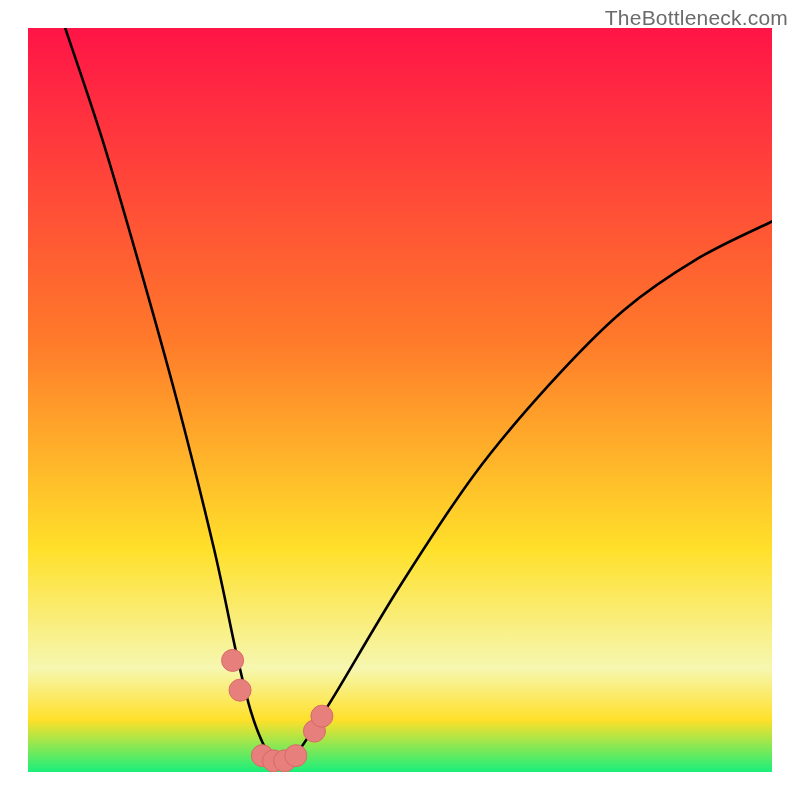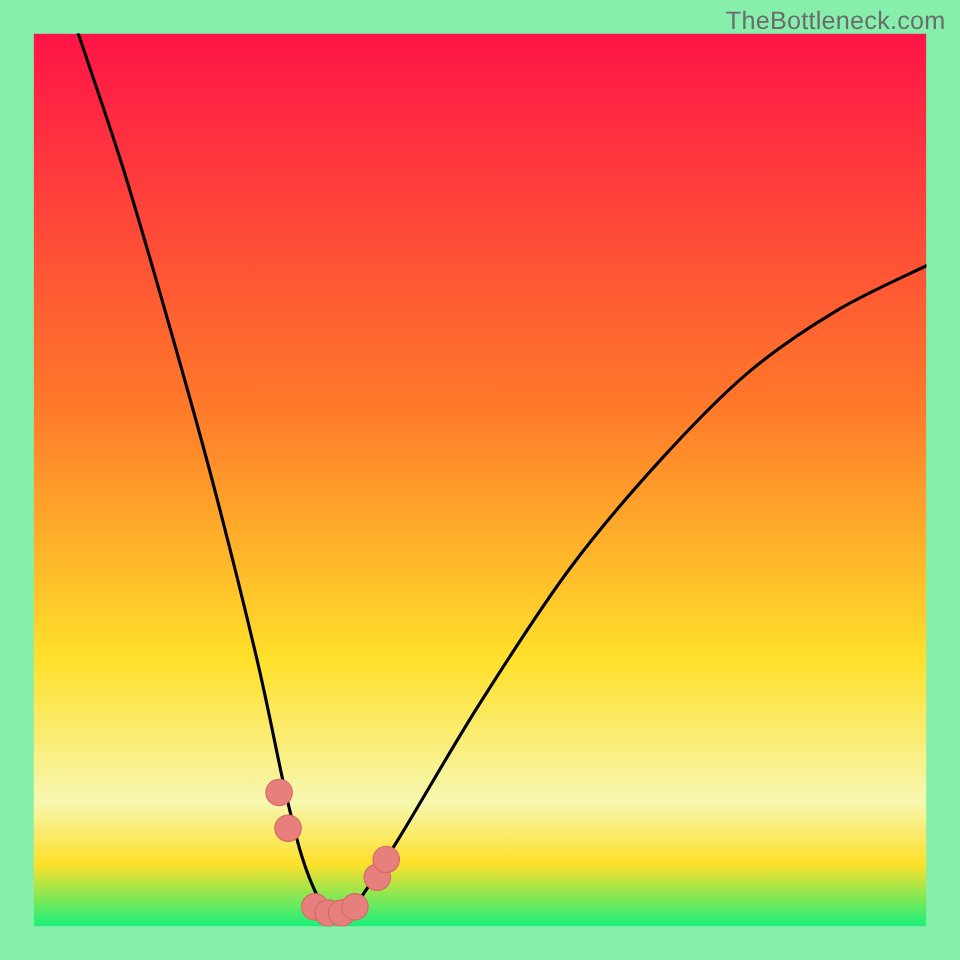--- a/index.html
+++ b/index.html
@@ -10,21 +10,21 @@
     background: #000;
     font-family: Arial, Helvetica, sans-serif;
     overflow: hidden;
   }
   .frame {
     position: absolute;
     left: 0;
     top: 0;
     width: 800px;
     height: 800px;
-    background: #86efac;
+    background: #ffffff;
   }
   .watermark {
     position: absolute;
     top: 6px;
     right: 12px;
     color: #6b6b6b;
     font-size: 21px;
     font-weight: 500;
     letter-spacing: 0.2px;
   }

